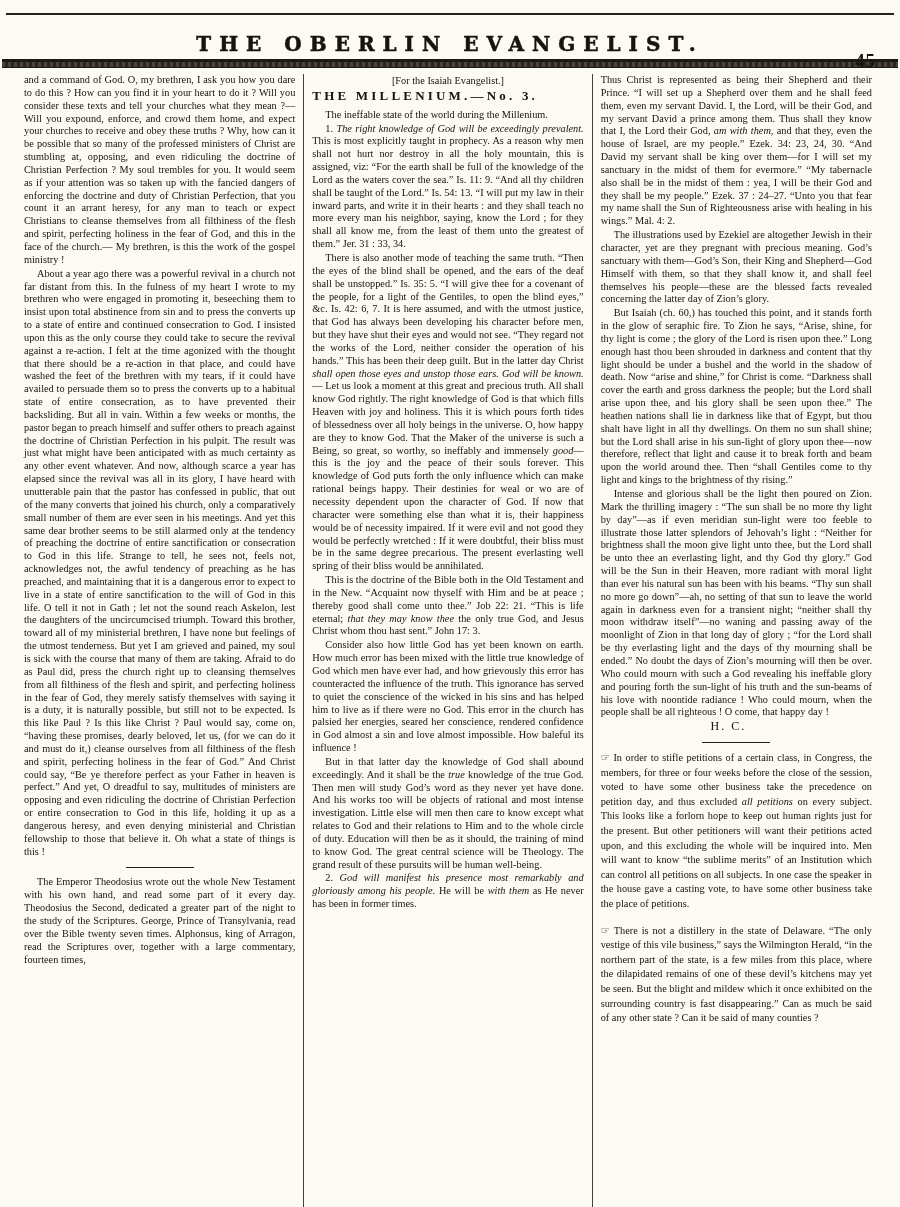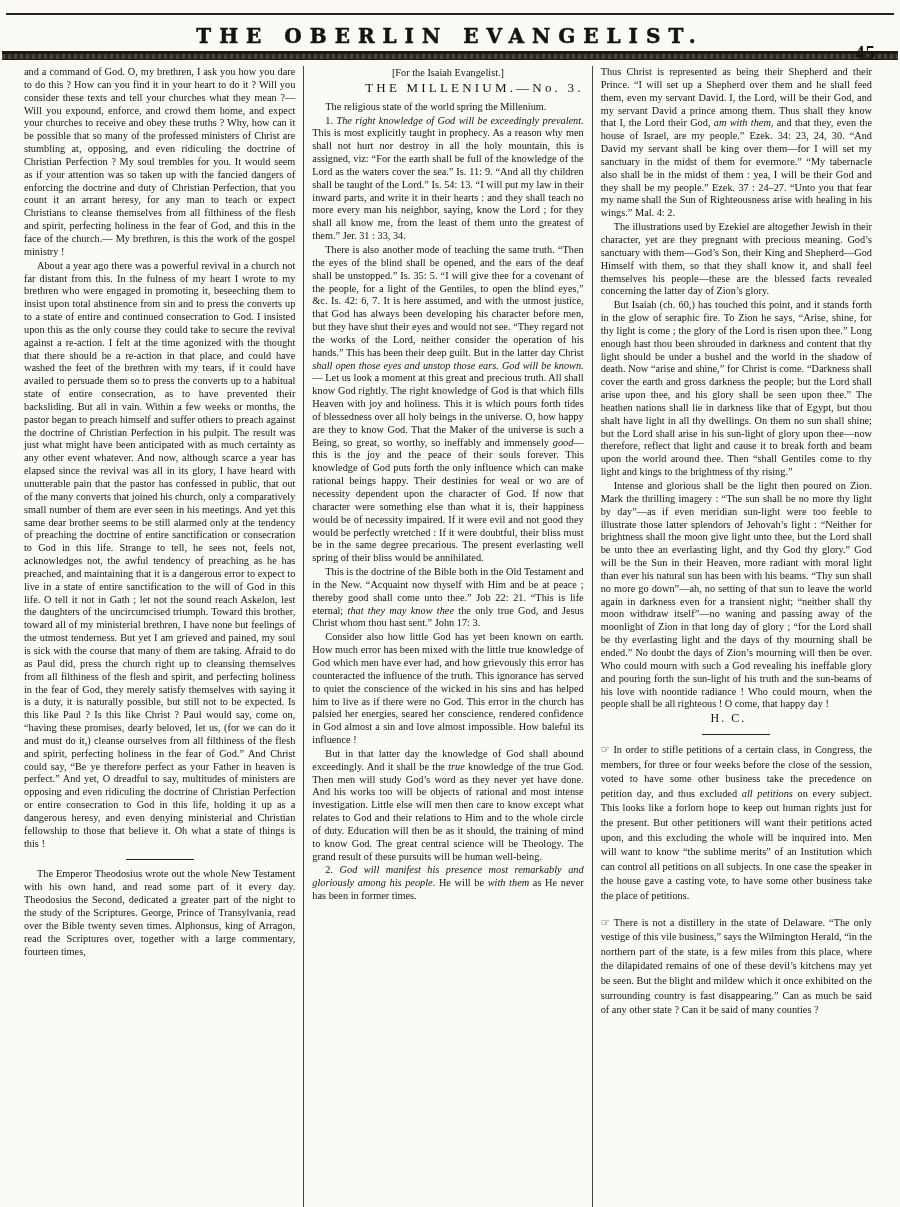--- a/index.html
+++ b/index.html
@@ -9,21 +9,21 @@
     height: 1207px;
     margin: 0 auto;
     background: #fbfaf5;
     color: #17130e;
     font-family: "Liberation Serif", "DejaVu Serif", serif;
     overflow: hidden;
     box-sizing: border-box;
   }
   
   .topline { border-top: 2px solid #27221b; margin: 13px 6px 0 6px; }
-  .masthead-row { position: relative; height: 27px; margin-top: 8px; }
+  .masthead-row { position: relative; height: 27px; margin-top: 16px; }
   .masthead-title {
     margin: 0;
     text-align: center;
     font-family: "DejaVu Serif", serif;
     font-weight: bold;
     font-size: 20px;
     letter-spacing: 8px;
     line-height: 27px;
     -webkit-text-stroke: 0.5px #17130e;
   }
@@ -67,23 +67,23 @@
   .section-divider {
     width: 68px;
     border: none;
     border-top: 1.6px solid #241f18;
     margin: 9px auto 8px auto;
   }
   
   .attribution { text-align: center; font-size: 10.3px; margin: 1px 0 2px 0; text-indent: 0; }
   .article-title {
     margin: 2px 0 6px 0;
-    text-align: right;
+    text-align: left;
     font-size: 13px;
-    font-weight: normal;
+    font-weight: bold;
     letter-spacing: 3.2px;
   }
   
   .signature { text-align: center; font-size: 12px; letter-spacing: 2px; padding-right: 16px; margin-top: 1px; }
   .notes .para { line-height: 14.6px; text-indent: 0; }
   .notes .para + .para { margin-top: 12px; }
 </style>
 </head>
 <body>
 
@@ -110,21 +110,21 @@
           <p class="para">The Emperor Theodosius wrote out the whole New Testament with his own hand, and read some part of it every day.  Theodosius the Second, dedicated a greater part of the night to the study of the Scriptures.  George, Prince of Transylvania, read over the Bible twenty seven times.  Alphonsus, king of Arragon, read the Scriptures over, together with a large commentary, fourteen times,</p>
         </div>
     </section>
 
     <div class="colrule"></div>
 
     <section class="col">
       <div class="attribution">[For the Isaiah Evangelist.]</div>
       <h2 class="article-title">THE MILLENIUM.—No. 3.</h2>
       <div>
-          <p class="para">The religious state of the world spring the Millenium.</p>
+          <p class="para">The ineffable state of the world during the Millenium.</p>
           <p class="para">1. <em>The right knowledge of God will be exceedingly prevalent.</em>  This is most explicitly taught in prophecy.  As a reason why men shall not hurt nor destroy in all the holy mountain, this is assigned, viz: “For the earth shall be full of the knowledge of the Lord as the waters cover the sea.”  Is. 11: 9.  “And all thy children shall be taught of the Lord.” Is. 54: 13.  “I will put my law in their inward parts, and write it in their hearts : and they shall teach no more every man his neighbor, saying, know the Lord ; for they shall all know me, from the least of them unto the greatest of them.”  Jer. 31 : 33, 34.</p>
           <p class="para">There is also another mode of teaching the same truth.  “Then the eyes of the blind shall be opened, and the ears of the deaf shall be unstopped.”  Is. 35: 5.  “I will give thee for a covenant of the people, for a light of the Gentiles, to open the blind eyes,” &amp;c. Is. 42: 6, 7.  It is here assumed, and with the utmost justice, that God has always been developing his character before men, but they have shut their eyes and would not see.  “They regard not the works of the Lord, neither consider the operation of his hands.”  This has been their deep guilt.  But in the latter day Christ <em>shall open those eyes and unstop those ears.  God will be known.</em>— Let us look a moment at this great and precious truth.  All shall know God rightly.  The right knowledge of God is that which fills Heaven with joy and holiness.  This it is which pours forth tides of blessedness over all holy beings in the universe.  O, how happy are they to know God.  That the Maker of the universe is such a Being, so great, so worthy, so ineffably and immensely <em>good</em>—this is the joy and the peace of their souls forever.  This knowledge of God puts forth the only influence which can make rational beings happy.  Their destinies for weal or wo are of necessity dependent upon the character of God.  If now that character were something else than what it is, their happiness would be of necessity impaired.  If it were evil and not good they would be perfectly wretched : If it were doubtful, their bliss must be in the same degree precarious.  The present everlasting well spring of their bliss would be annihilated.</p>
           <p class="para">This is the doctrine of the Bible both in the Old Testament and in the New.  “Acquaint now thyself with Him and be at peace ; thereby good shall come unto thee.” Job 22: 21.  “This is life eternal; <em>that they may know thee</em> the only true God, and Jesus Christ whom thou hast sent.”  John 17: 3.</p>
           <p class="para">Consider also how little God has yet been known on earth.  How much error has been mixed with the little true knowledge of God which men have ever had, and how grievously this error has counteracted the influence of the truth.  This ignorance has served to quiet the conscience of the wicked in his sins and has helped him to live as if there were no God.  This error in the church has palsied her energies, seared her conscience, rendered confidence in God almost a sin and love almost impossible. How baleful its influence !</p>
           <p class="para">But in that latter day the knowledge of God shall abound exceedingly.  And it shall be the <em>true</em> knowledge of the true God.  Then men will study God’s word as they never yet have done.  And his works too will be objects of rational and most intense investigation.  Little else will men then care to know except what relates to God and their relations to Him and to the whole circle of duty.  Education will then be as it should, the training of mind to know God.  The great central science will be Theology.  The grand result of these pursuits will be human well-being.</p>
           <p class="para">2. <em>God will manifest his presence most remarkably and gloriously among his people.</em>  He will be <em>with them</em> as He never has been in former times.</p>
         </div>
     </section>
 
     <div class="colrule"></div>

